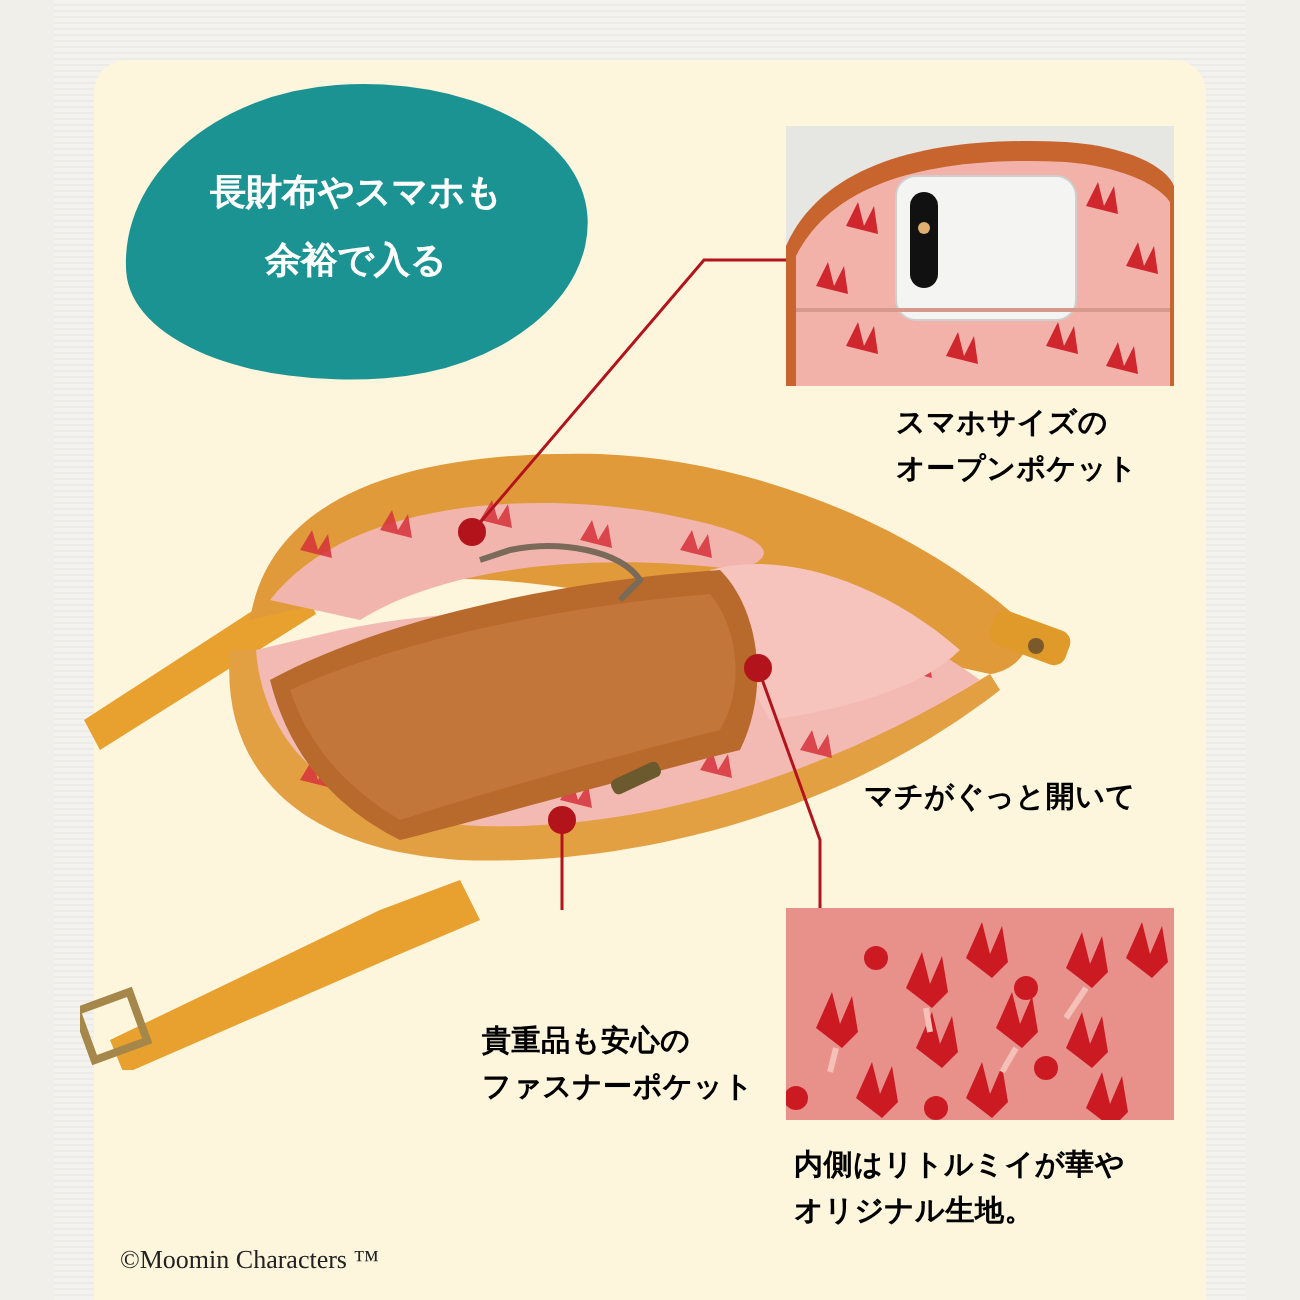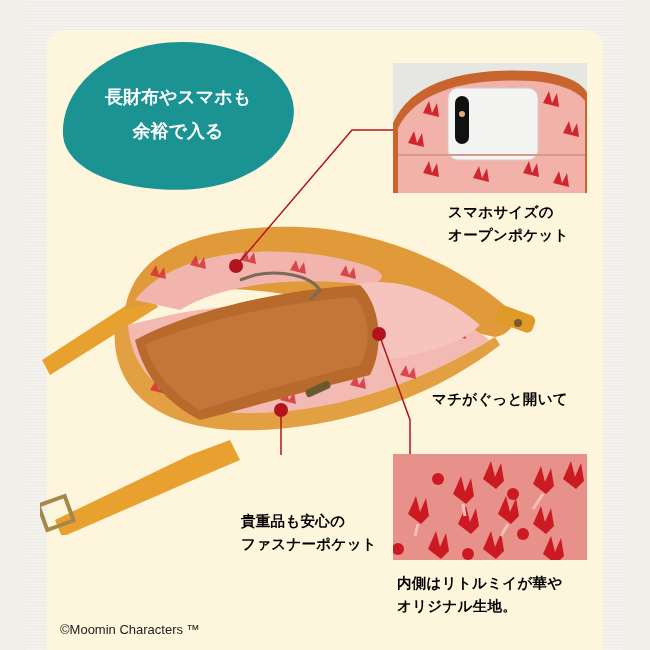--- a/index.html
+++ b/index.html
@@ -37,21 +37,21 @@
     background:#e4e4e0;
   }
   .photo-fabric {
     left:393px; top:454px; width:194px; height:106px;
     background:#e88a86;
   }
   .caption {
     position:absolute; color:#000000; font-size:14.5px; line-height:23px; letter-spacing:0.3px;font-weight:bold;
   }
   .copyright {
-    position:absolute; left:60px; top:622px; font-family:Liberation Sans, sans-serif;
+    position:absolute; left:60px; top:622px; font-family:Liberation Serif, serif;
     font-size:13px; color:#222;
   }
   .leader { position:absolute; }
   .bag { position:absolute; left:40px; top:215px; width:500px; height:320px; }
 </style>
 </head>
 <body>
 
 <div class="texture"></div>
 <div class="panel"></div>

